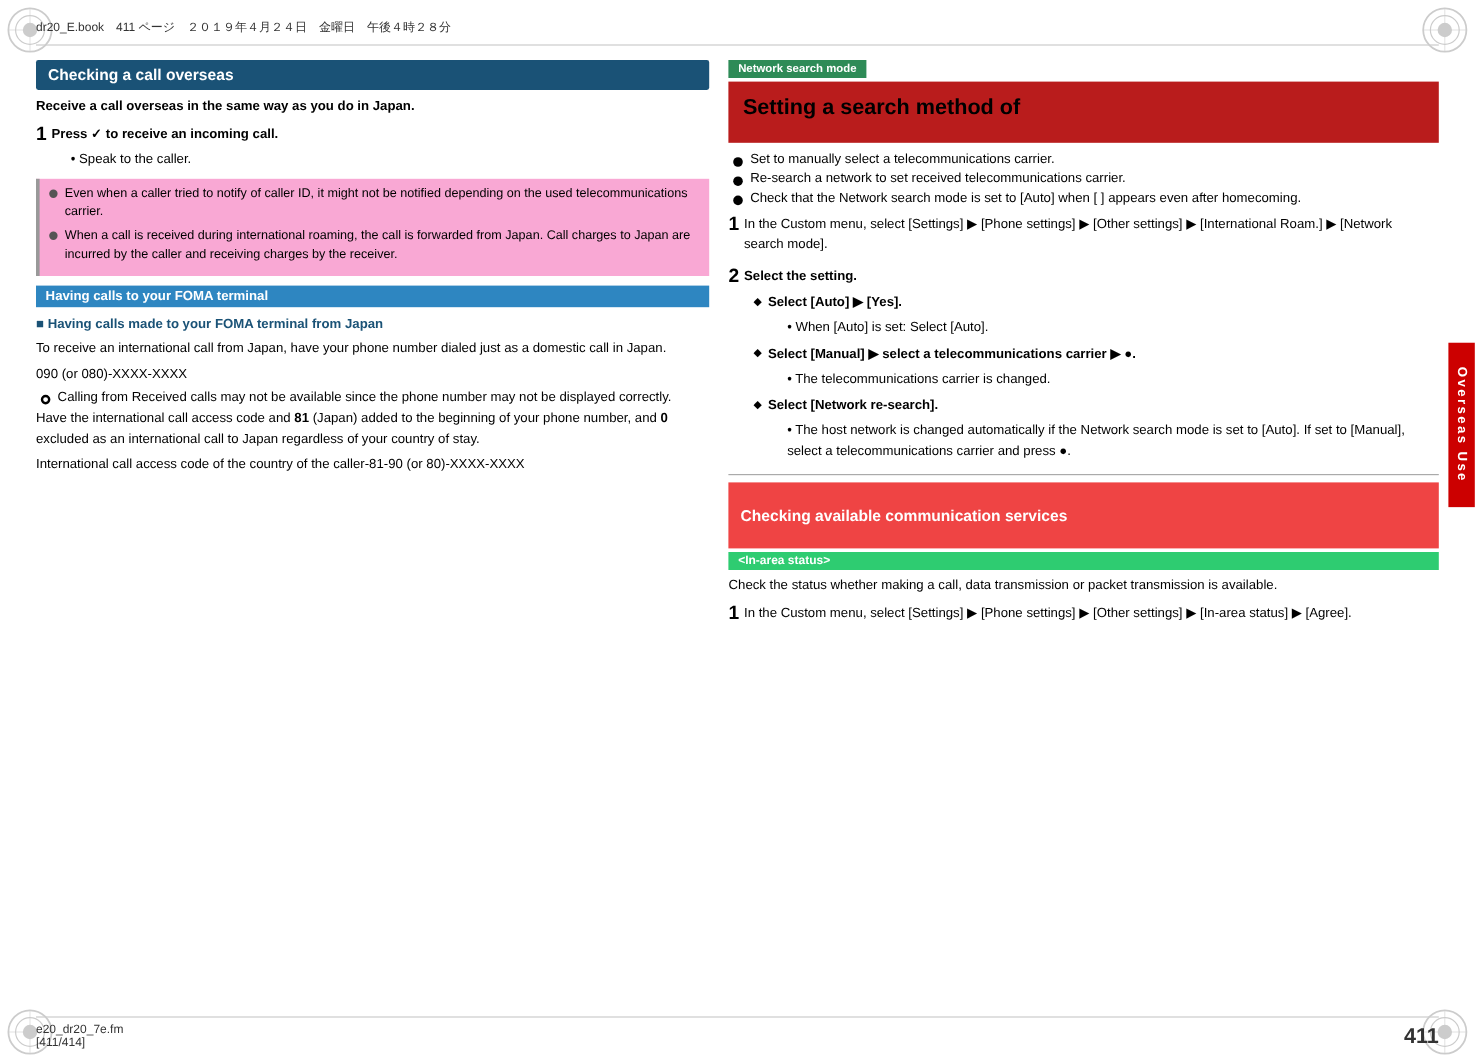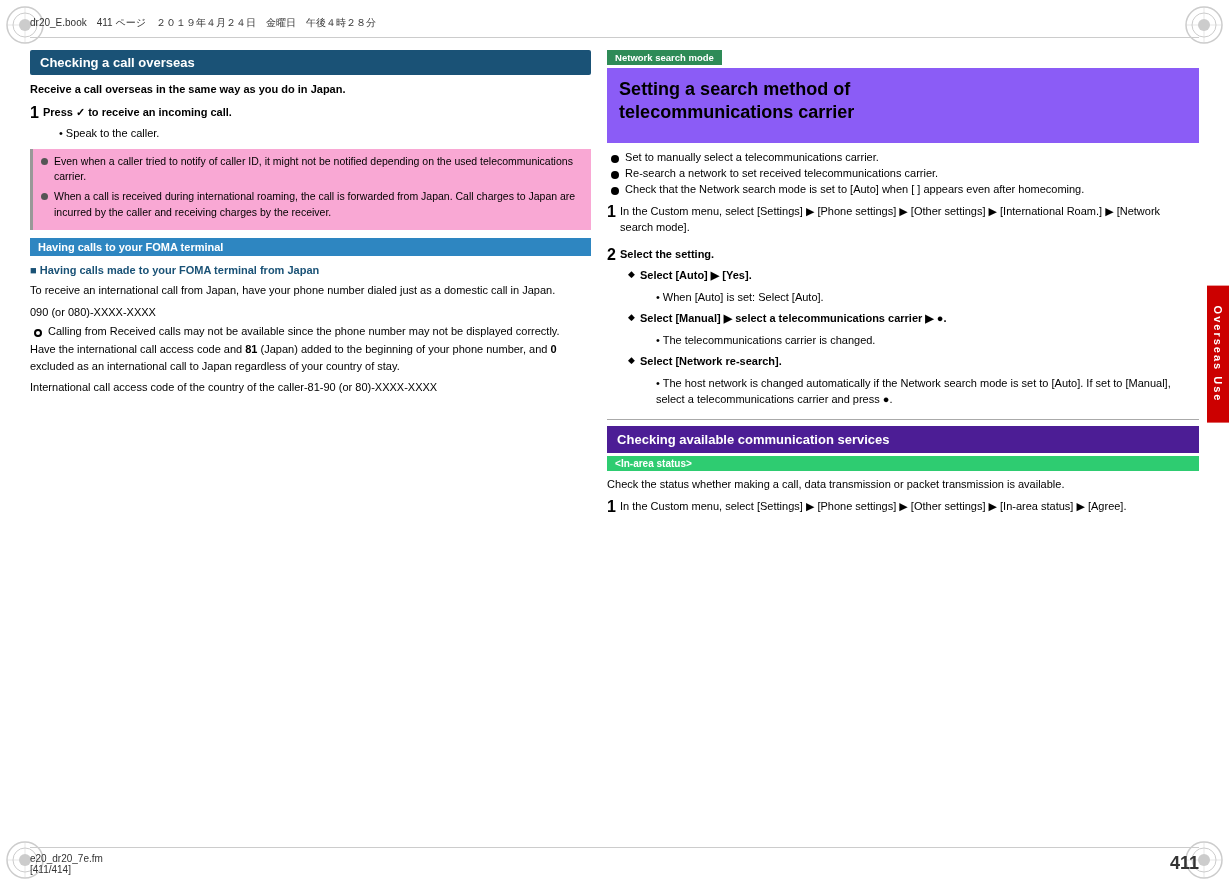--- a/index.html
+++ b/index.html
@@ -333,24 +333,23 @@
   </div>
 
   <div class="right-col">
 
     
     <div style="display:inline-block; background:#2e8b57; color:#fff; padding:2px 8px; font-size:9.5px; font-weight:bold; margin-bottom:3px;">
       <span>Network search mode</span>
     </div>
 
     
-    <div style="background:#8b5cf6; color:#fff; padding:10px 12px; margin-bottom:8px;">
+    <div style="background:#b91c1c; color:#fff; padding:10px 12px; margin-bottom:8px;">
       <div class="big-title">
         <span>Setting a search method of</span><br>
-        <span>telecommunications carrier</span>
       </div>
     </div>
 
     
     <div>
       <div class="bullet-item">
         <div class="bullet-dot"></div>
         <span>Set to manually select a telecommunications carrier.</span>
       </div>
       <div class="bullet-item">
@@ -399,21 +398,21 @@
             <p><strong>Select [Network re-search].</strong></p>
             <p class="sub-bullet"><span>The host network is changed automatically if the Network search mode is set to [Auto]. If set to [Manual], select a telecommunications carrier and press</span> <span>●</span>.</p>
           </div>
         </div>
       </div>
     </div>
 
     <div class="divider-line"></div>
 
     
-    <div style="background:#4c1d95; color:#fff; padding:6px 10px; margin-bottom:3px;">
+    <div style="background:#ef4444; color:#fff; padding:20px 10px; margin-bottom:3px;">
       <span style="font-size:13px; font-weight:bold;">Checking available communication services</span>
     </div>
     <div style="background:#2ecc71; color:#fff; padding:2px 8px; font-size:10px; font-weight:bold; margin-bottom:5px;">
       <span>&lt;In-area status&gt;</span>
     </div>
 
     <p style="margin-bottom:6px;">Check the status whether making a call, data transmission or packet transmission is available.</p>
 
     <div style="display:flex;">
       <span class="step-number">1</span>

